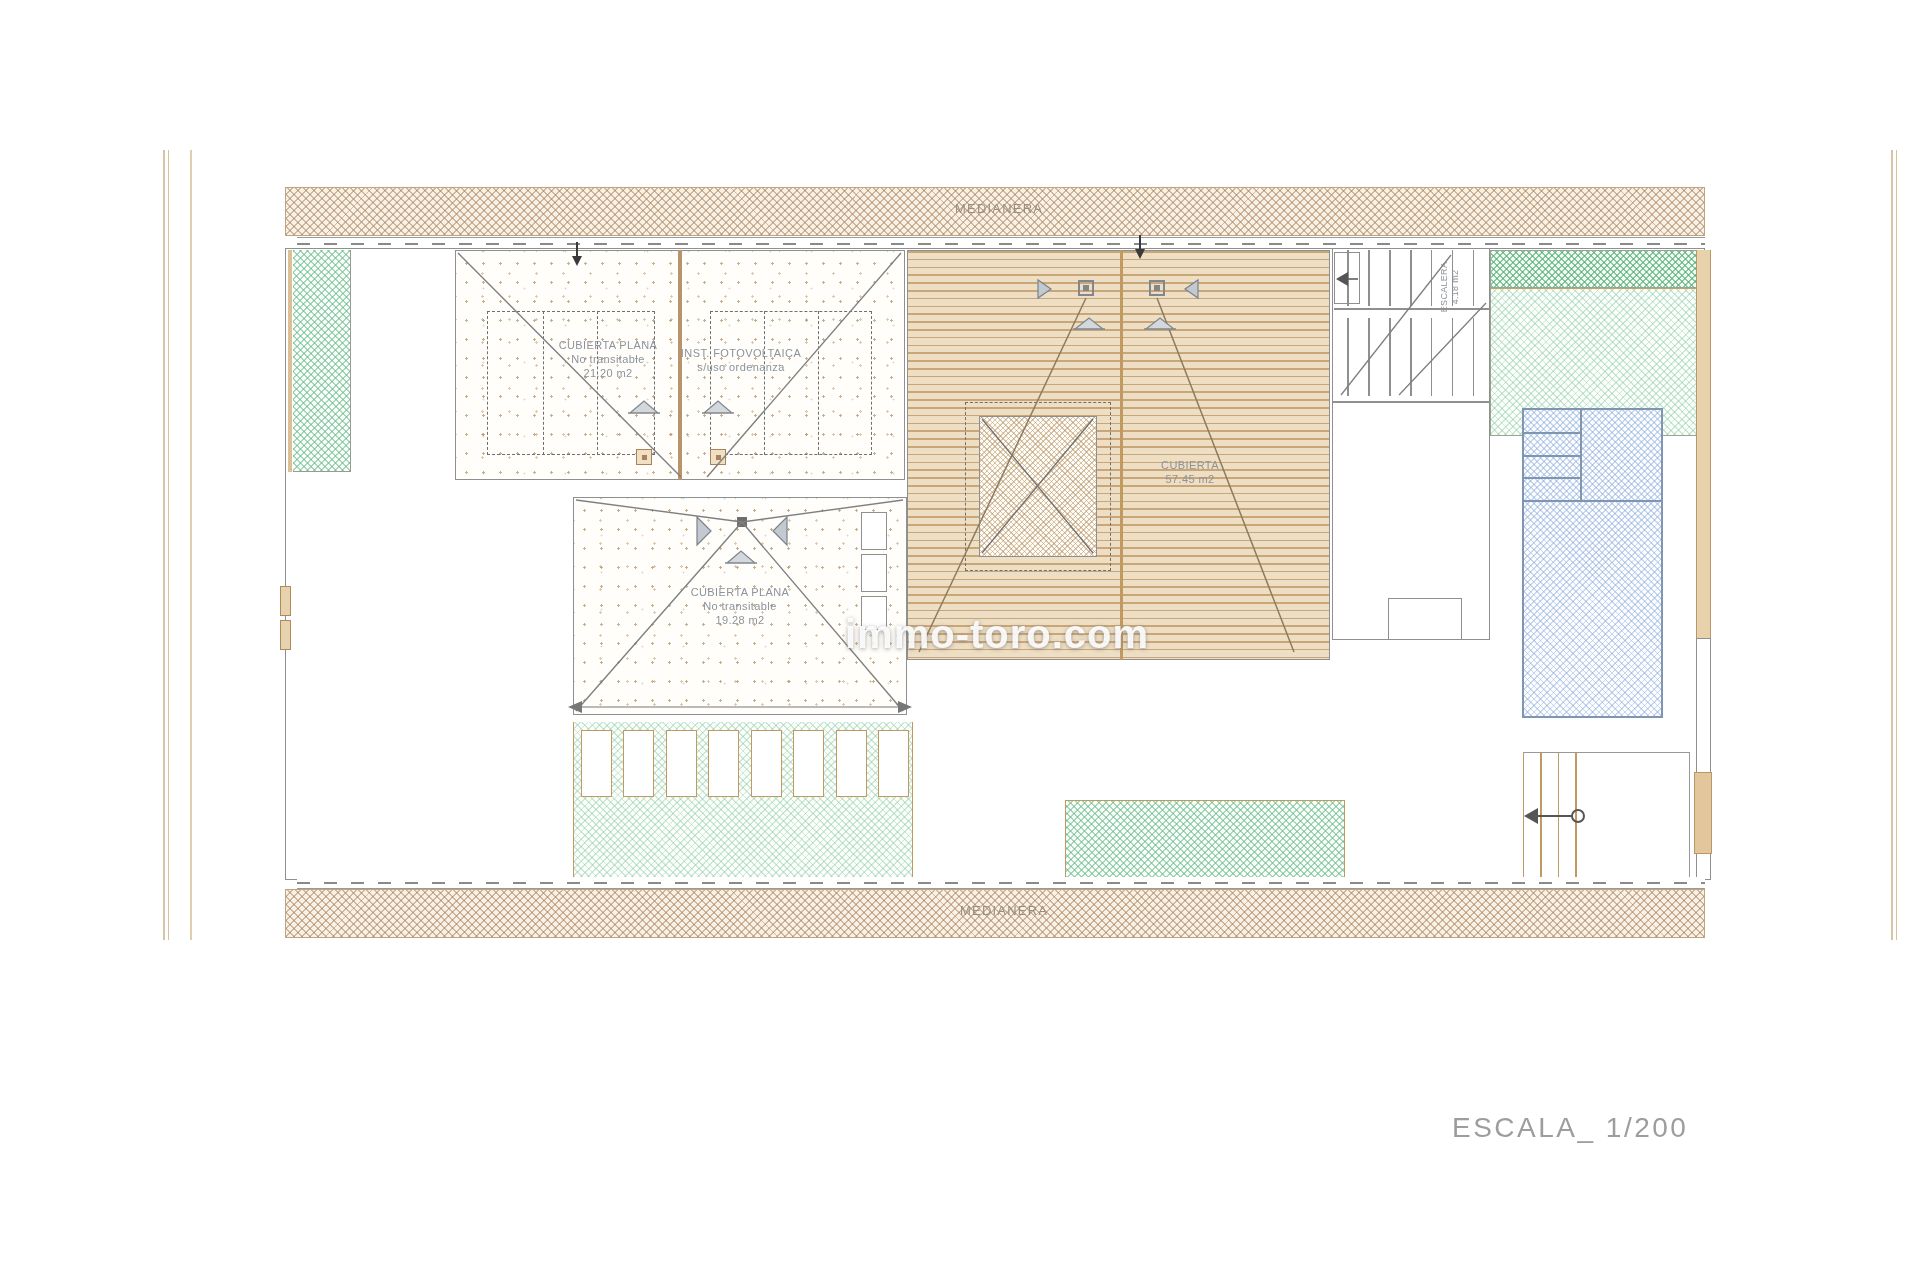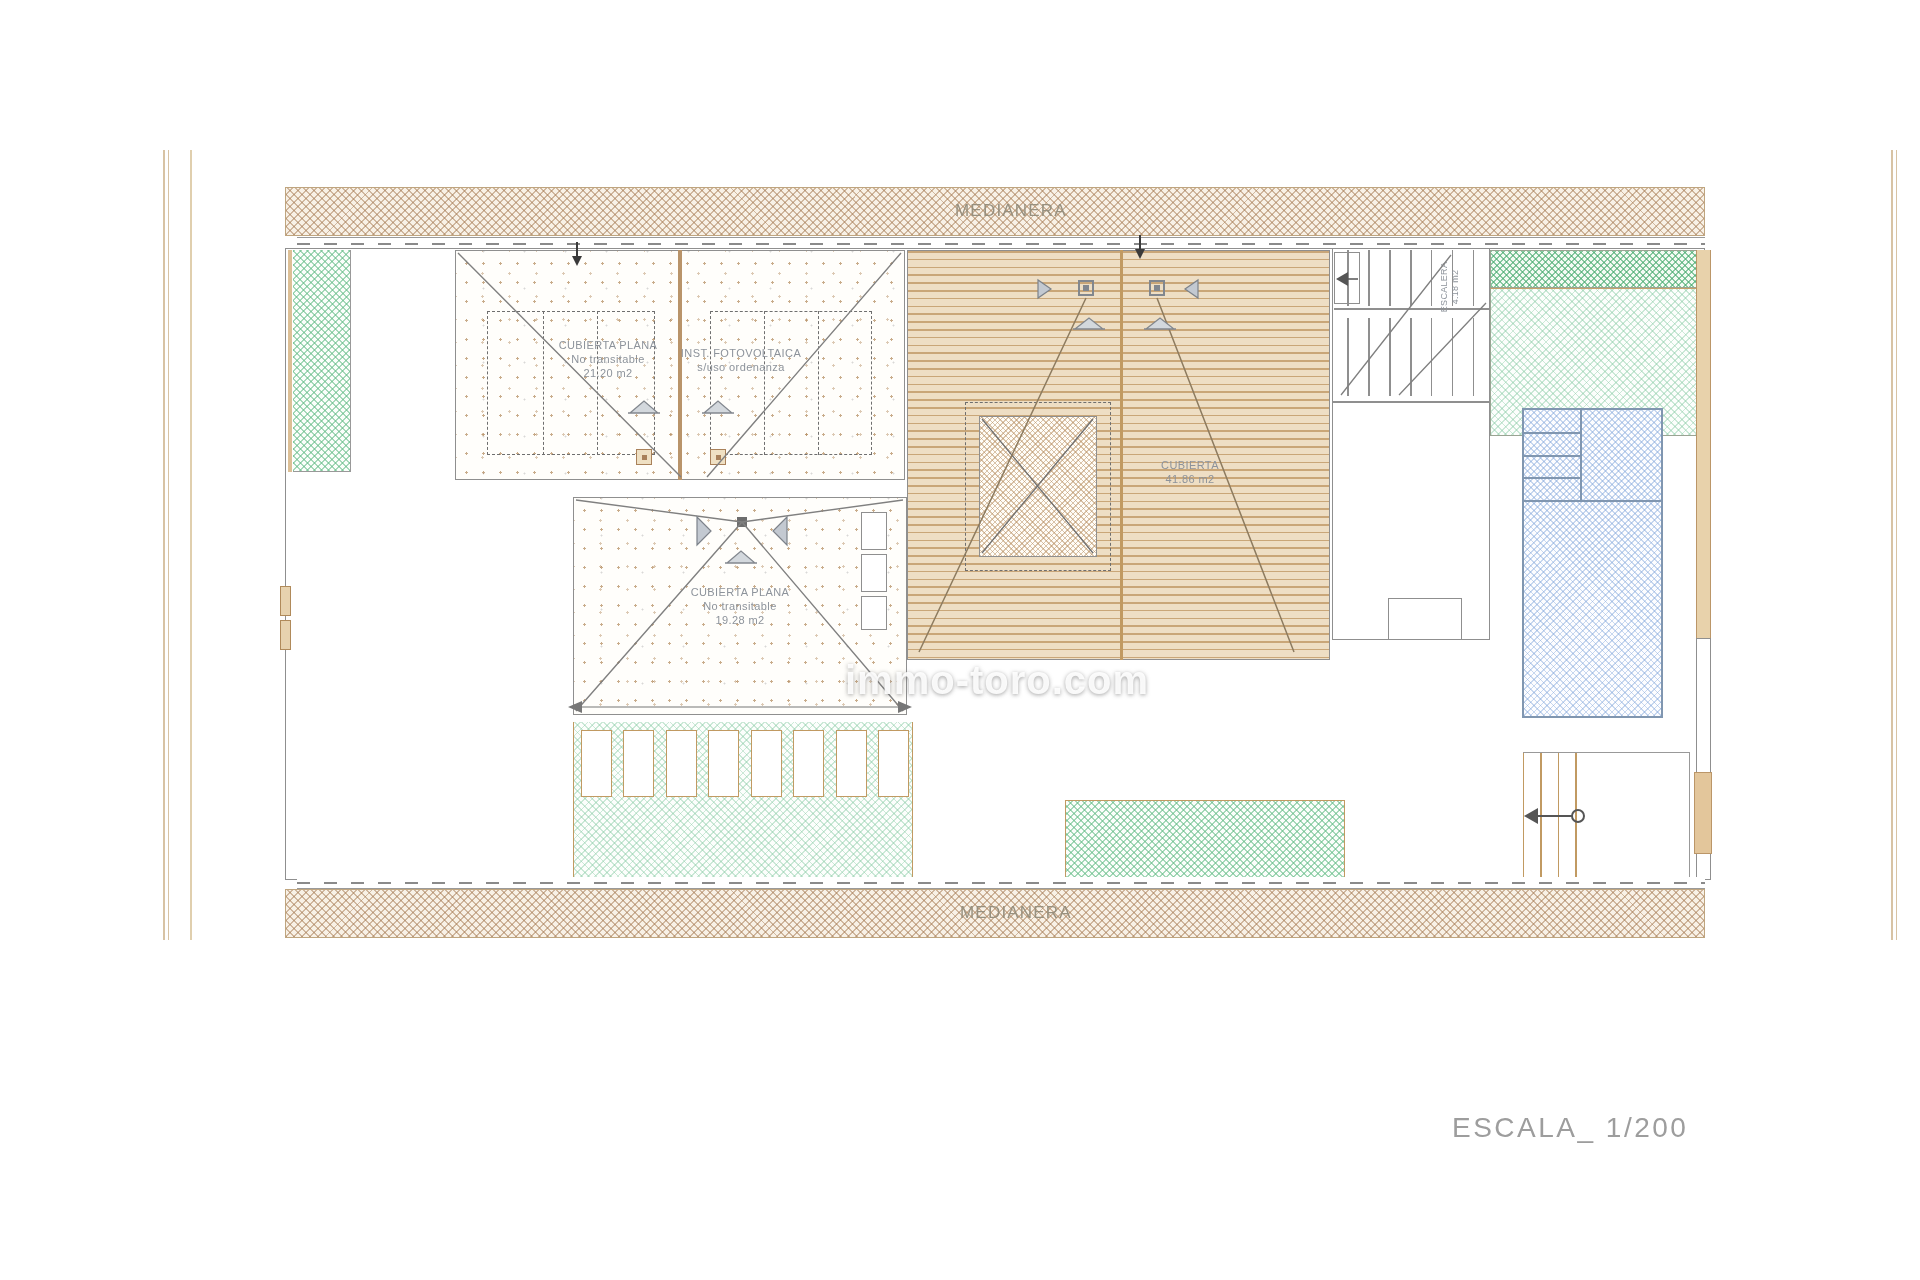--- a/index.html
+++ b/index.html
@@ -60,29 +60,29 @@
   }
   .wall-dashes{
     background-image:repeating-linear-gradient(90deg,#8a8a8a 0 13px, transparent 13px 27px);
     background-size:100% 2px;background-repeat:no-repeat;background-position:0 5px;
     background-color:#ffffff;
   }
   .dashed-rect{border:1.5px dashed #6f6f6f;}
   .dashed-v{border-left:1.5px dashed #6f6f6f;width:0;}
   .plan-label{color:#8d939b;font-size:11px;line-height:14px;text-align:center;
               letter-spacing:.4px;white-space:nowrap;}
-  .band-label{color:#97907f;font-size:17px;letter-spacing:1.2px;}
+  .band-label{color:#97907f;font-size:13px;letter-spacing:1.2px;}
   .sq-marker{border:2px solid #82878e;display:flex;align-items:center;justify-content:center;}
   .sq-marker .dot{width:6px;height:6px;background:#82878e;}
   .drain{border:1.5px solid #a9815a;background:#efe0c3;display:flex;align-items:center;justify-content:center;}
   .drain .dot{width:5px;height:5px;background:#a9815a;}
   .treads-gray{background:repeating-linear-gradient(90deg,#8f8f8f 0 1.5px, transparent 1.5px 21px);}
   .treads-tan{background:repeating-linear-gradient(90deg,#c19a62 0 1.5px, transparent 1.5px 17.5px);}
   .watermark{color:rgba(255,255,255,.9);font-size:40px;font-weight:600;letter-spacing:1px;
-             text-shadow:0 1px 4px rgba(110,110,110,.65);margin-top:46px;}
+             text-shadow:0 1px 4px rgba(110,110,110,.65);}
   .scale-label{color:#9d9d9d;font-size:28px;letter-spacing:2.5px;}
   .stair-label{color:#8d939b;font-size:9px;line-height:11px;text-align:center;letter-spacing:.3px;}
   .mline{background:#8096b0;}
 </style>
 </head>
 <body>
 
 <div class="canvas">
 
   <div class="abs" style="left:163px;top:150px;width:2px;height:790px;background:#d8c3a4;"></div>
@@ -142,21 +142,21 @@
   <div class="abs dashed-rect" style="left:965px;top:402px;width:146px;height:169px;"></div>
   <div class="abs hatch-tan-fine b" style="left:979px;top:416px;width:118px;height:141px;"></div>
   <div class="abs sq-marker" style="left:1078px;top:280px;width:16px;height:16px;">
       <div class="dot"></div>
     </div>
   <div class="abs sq-marker" style="left:1149px;top:280px;width:16px;height:16px;">
       <div class="dot"></div>
     </div>
   <div class="abs plan-label" style="left:1130px;top:458px;width:120px;">
     <div>CUBIERTA</div>
-    <div>41.86 m2</div>
+    <div>57.45 m2</div>
   </div>
 
   <div class="abs b" style="left:1332px;top:248px;width:158px;height:154px;background:#fff;"></div>
   <div class="abs" style="left:1334px;top:252px;width:26px;height:52px;border:1px solid #8f8f8f;"></div>
   <div class="abs treads-gray" style="left:1347px;top:250px;width:143px;height:56px;"></div>
   <div class="abs" style="left:1334px;top:308px;width:156px;height:2px;background:#8f8f8f;"></div>
   <div class="abs treads-gray" style="left:1347px;top:318px;width:143px;height:78px;"></div>
   <div class="abs stair-label" style="left:1414px;top:272px;width:80px;height:30px;transform:rotate(-90deg);">
     <div>ESCALERA</div>
     <div>4.18 m2</div>

